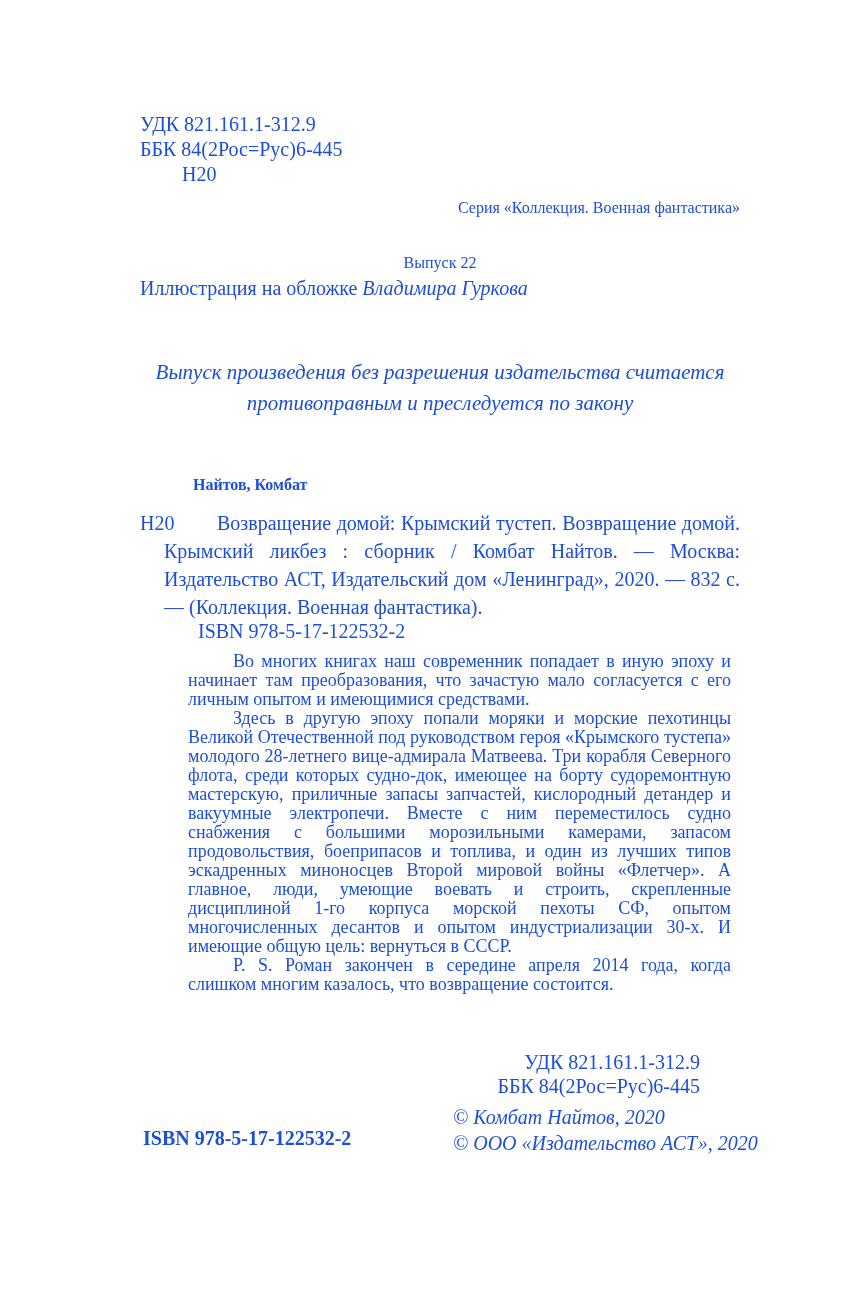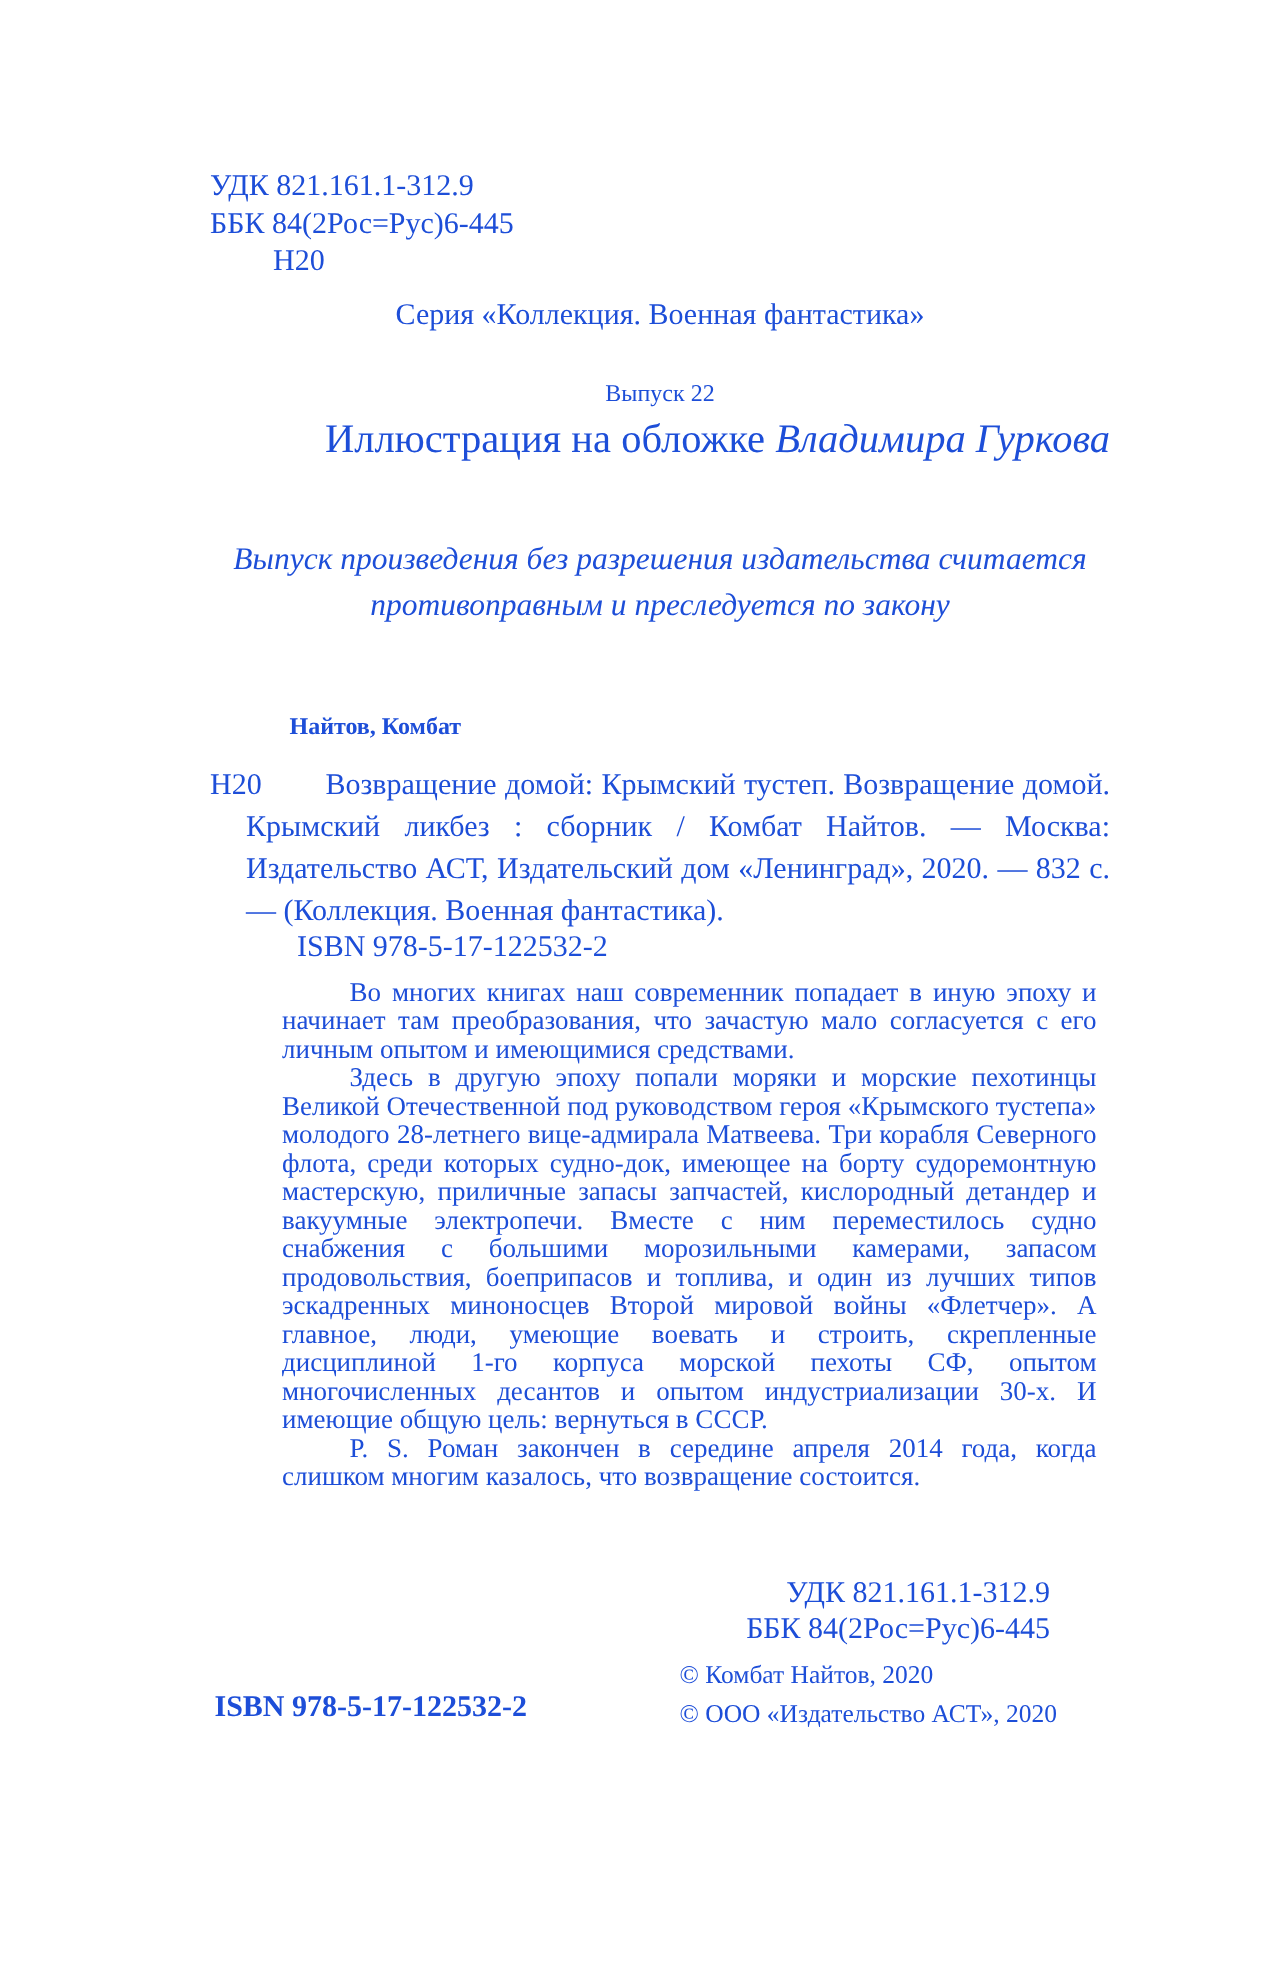--- a/index.html
+++ b/index.html
@@ -10,23 +10,23 @@
     background: #ffffff;
     font-family: "Liberation Serif", "DejaVu Serif", serif;
     color: #1d4ed8;
     overflow: hidden;
   }
   .abs { position: absolute; }
 
   .top-codes { left: 140px; top: 112px; font-size: 20px; line-height: 25px; }
   .top-codes .code-indent { padding-left: 42px; }
 
-  .series-title   { left: 140px; top: 199px; width: 600px; text-align: center; font-size: 20px; }
+  .series-title   { left: 140px; top: 199px; width: 600px; text-align: right; font-size: 16px; }
   .series-issue   { left: 140px; top: 254px; width: 600px; text-align: center; font-size: 16px; }
-  .illustration   { left: 140px; top: 277px; width: 600px; text-align: right; font-size: 27px; }
+  .illustration   { left: 140px; top: 277px; width: 600px; text-align: left; font-size: 20px; }
   .illustration .artist { font-style: italic; }
 
   .legal-notice {
     left: 140px; top: 338px; width: 600px;
     text-align: center; font-style: italic;
     font-size: 21px; line-height: 31px; margin-top: 19px;
   }
 
   .author-heading { left: 193px; top: 476px; font-size: 16px; font-weight: bold; }
 
@@ -43,21 +43,21 @@
   }
   .annotation p { margin: 0; text-indent: 45px; }
 
   .bottom-codes {
     left: 140px; top: 1050px; width: 560px;
     text-align: right; font-size: 20px; line-height: 24px;
   }
 
   .isbn-footer { left: 143px; top: 1127px; font-size: 20px; font-weight: bold; }
 
-  .copyrights { left: 453px; top: 1104px; font-size: 17px; line-height: 26px; }
+  .copyrights { left: 453px; top: 1104px; font-size: 20px; line-height: 26px; font-style: italic; }
 </style>
 </head>
 <body>
 
 <div class="page">
 
   <div class="abs top-codes">
     <div>УДК 821.161.1-312.9</div>
     <div>ББК 84(2Рос=Рус)6-445</div>
     <div class="code-indent">Н20</div>

